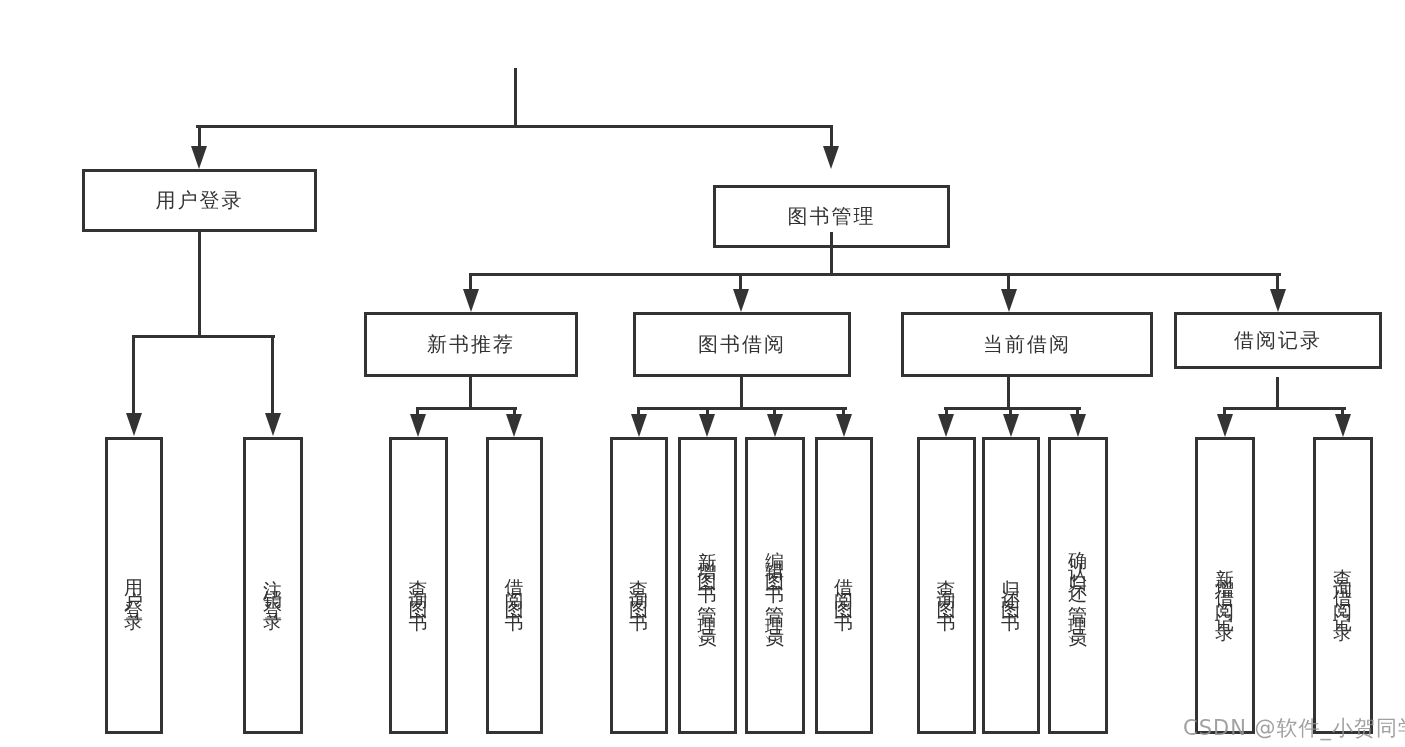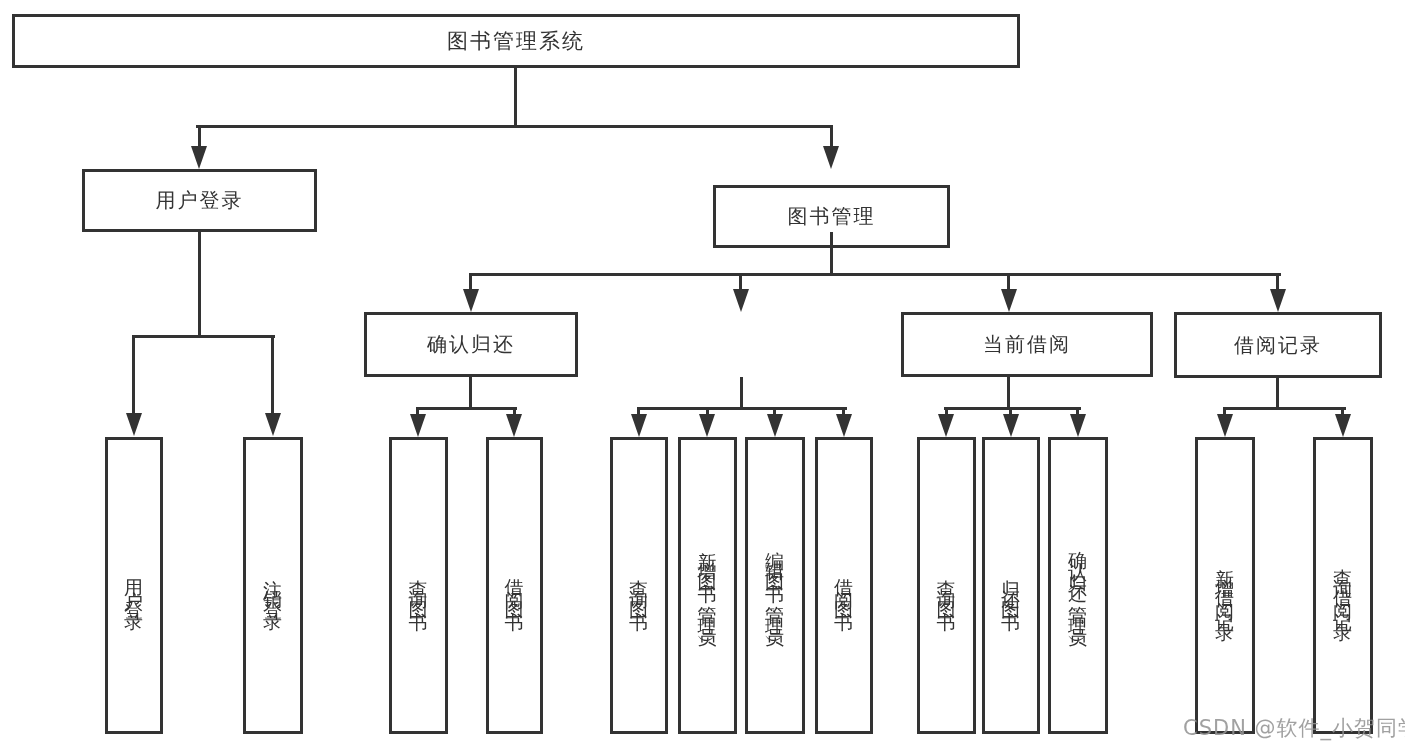--- a/index.html
+++ b/index.html
@@ -15,23 +15,20 @@
   .vline{position:absolute;width:3px;background:#333333;}
   .hline{position:absolute;height:3px;background:#333333;}
   .ahead{position:absolute;width:0;height:0;border-left:8px solid transparent;border-right:8px solid transparent;border-top:23px solid #333333;}
   .watermark{position:absolute;left:1183px;top:714px;font-size:21px;color:rgba(148,148,148,0.88);letter-spacing:1px;white-space:nowrap;z-index:5;}
 </style>
 </head>
 <body>
 
 <div id="canvas">
 
-  <div class="box hbox rootbox" style="left:12px;top:14px;width:1008px;height:54px;">
-    <span>图书管理系统</span>
-  </div>
 
   <div class="vline" style="left:514px;top:68px;height:60px;"></div>
   <div class="hline" style="left:196px;top:125px;width:637px;"></div>
   <div class="vline" style="left:198px;top:125px;height:26px;"></div>
   <div class="ahead" style="left:191px;top:146px;"></div>
   <div class="vline" style="left:830px;top:125px;height:26px;"></div>
   <div class="ahead" style="left:823px;top:146px;"></div>
 
   <div class="box hbox" style="left:82px;top:169px;width:235px;height:63px;">
     <span>用户登录</span>
@@ -52,26 +49,29 @@
   <div class="vline" style="left:469px;top:273px;height:20px;"></div>
   <div class="ahead" style="left:463px;top:289px;"></div>
   <div class="vline" style="left:739px;top:273px;height:20px;"></div>
   <div class="ahead" style="left:733px;top:289px;"></div>
   <div class="vline" style="left:1007px;top:273px;height:20px;"></div>
   <div class="ahead" style="left:1001px;top:289px;"></div>
   <div class="vline" style="left:1276px;top:273px;height:20px;"></div>
   <div class="ahead" style="left:1270px;top:289px;"></div>
 
   <div class="box hbox" style="left:364px;top:312px;width:214px;height:65px;">
-    <span>确认归还</span>
+    <span>新书推荐</span>
+  </div>
+  <div class="box hbox" style="left:633px;top:312px;width:218px;height:65px;">
+    <span>图书借阅</span>
   </div>
   <div class="box hbox" style="left:901px;top:312px;width:252px;height:65px;">
     <span>当前借阅</span>
   </div>
-  <div class="box hbox" style="left:1174px;top:312px;width:208px;height:66px;">
+  <div class="box hbox" style="left:1174px;top:312px;width:208px;height:57px;">
     <span>借阅记录</span>
   </div>
 
   <div class="vline" style="left:469px;top:377px;height:33px;"></div>
   <div class="hline" style="left:417px;top:407px;width:100px;"></div>
   <div class="vline" style="left:416px;top:407px;height:12px;"></div>
   <div class="ahead" style="left:410px;top:414px;"></div>
   <div class="vline" style="left:513px;top:407px;height:12px;"></div>
   <div class="ahead" style="left:506px;top:414px;"></div>
 

